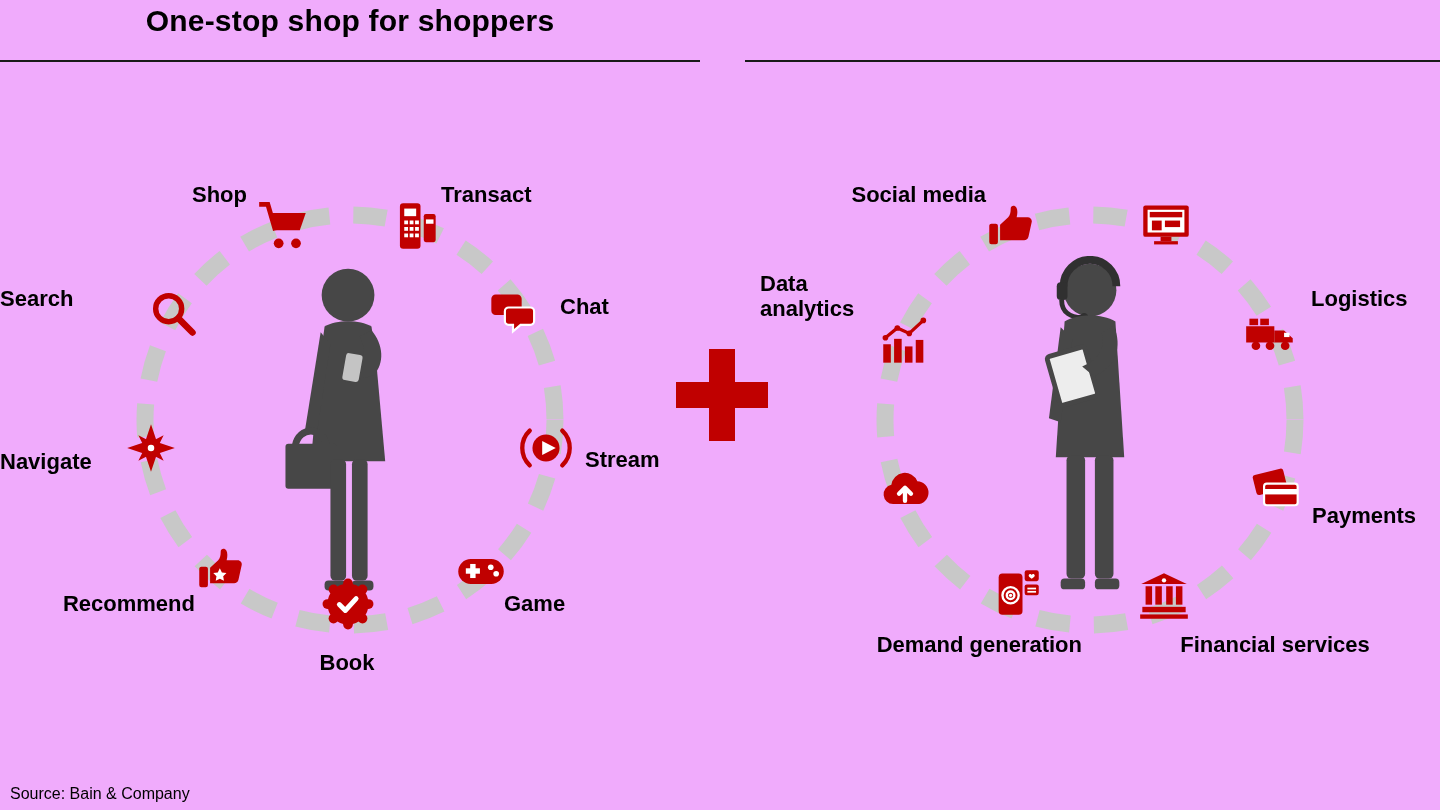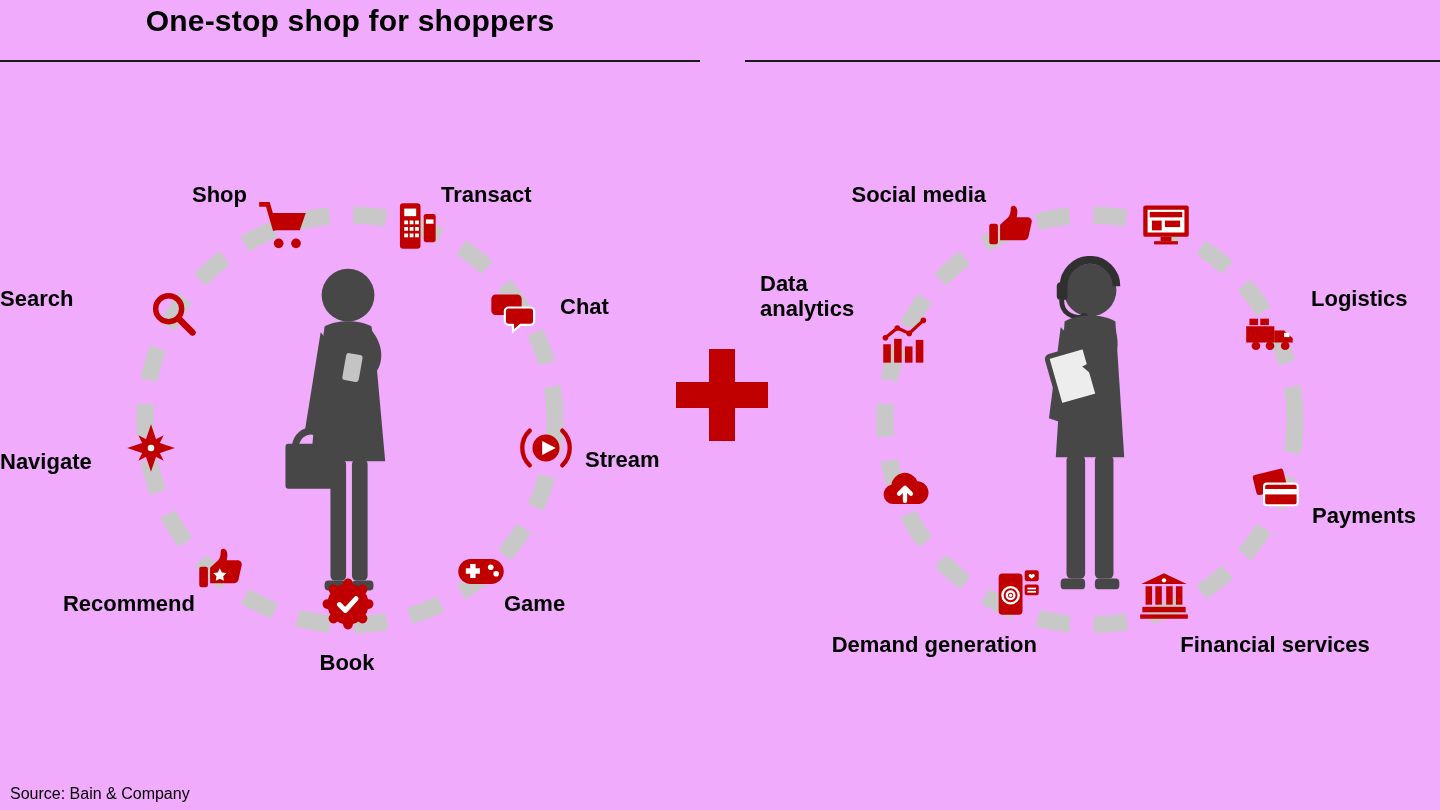--- a/index.html
+++ b/index.html
@@ -68,21 +68,21 @@
   .pos-i-financial{left:1138px;top:570px;}
   .pos-i-demand{left:990px;top:566px;}
   .pos-i-cloud{left:879px;top:464px;}
   .pos-i-analytics{left:880px;top:315px;}
   
   .pos-l-social{left:816px;width:170px;top:182px;text-align:right;}
   .pos-l-marketplace{left:1196px;width:200px;top:182px;text-align:left;}
   .pos-l-logistics{left:1311px;width:130px;top:286px;text-align:left;}
   .pos-l-payments{left:1312px;width:130px;top:503px;text-align:left;}
   .pos-l-financial{left:1160px;width:230px;top:632px;text-align:center;}
-  .pos-l-demand{left:817px;width:220px;top:632px;text-align:right;}
+  .pos-l-demand{left:862px;width:220px;top:632px;text-align:right;}
   .pos-l-cloud{left:760px;width:108px;top:486px;text-align:right;}
   .pos-l-analytics{left:760px;width:108px;top:271px;text-align:left;}
 
   .plus{position:absolute;left:676px;top:349px;width:92px;height:92px;}
   .plus::before{content:"";position:absolute;left:0;top:33px;width:92px;height:26px;background:var(--accent);}
   .plus::after{content:"";position:absolute;left:33px;top:0;width:26px;height:92px;background:var(--accent);}
 
   .source{position:absolute;left:10px;top:785px;font-size:16px;color:#000;}
 </style>
 </head>

